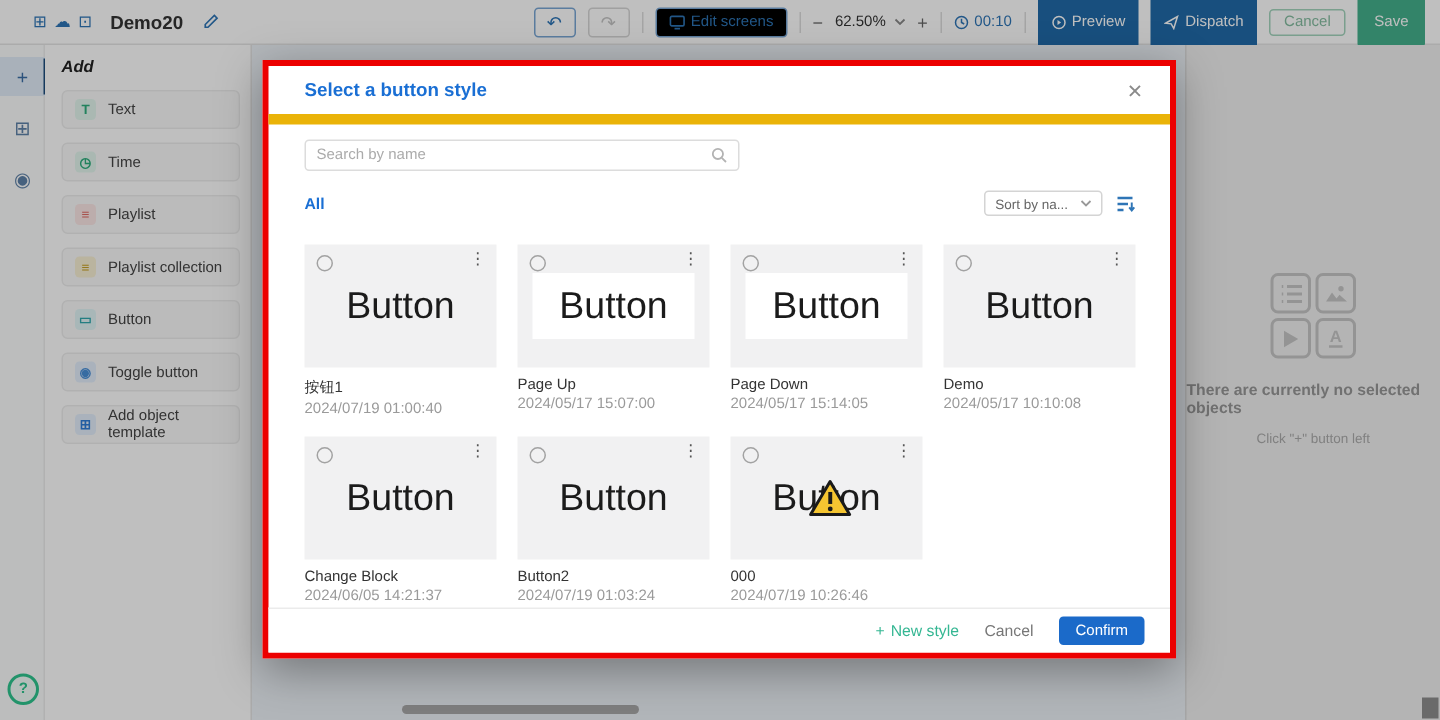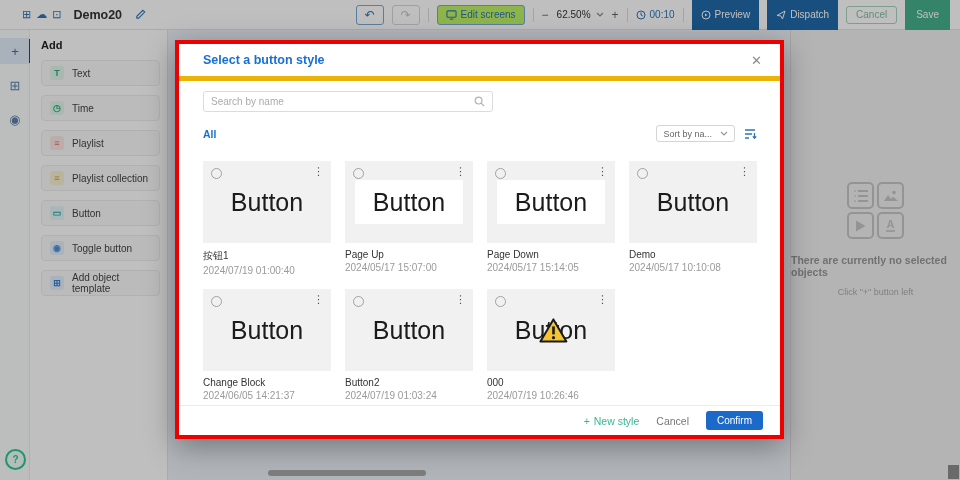--- a/index.html
+++ b/index.html
@@ -10,60 +10,60 @@
           border-bottom:1px solid #e5e5e5;display:flex;align-items:center;padding:0 10px;gap:7px;box-sizing:border-box;}
   .tb-appicons{display:flex;gap:5px;align-items:center;margin-left:12px;color:#2e75b6;font-size:11px;}
   .tb-title{font-weight:bold;font-size:12.5px;color:#333;margin-left:5px;}
   .pencil{margin-left:6px;display:flex;}
   .tb-right{margin-left:auto;display:flex;align-items:center;gap:8px;}
   .sq-btn{width:26px;height:18px;border:1px solid #79a6d4;border-radius:3px;color:#2e75b6;
           display:flex;align-items:center;justify-content:center;font-size:12px;background:#fff;}
   .sq-btn.disabled{border-color:#d6d6d6;color:#c4c4c4;}
   .vdiv{width:1px;height:14px;background:#ddd;}
   .btn-outline-blue{height:18px;border:1px solid #79a6d4;border-radius:3px;color:#2e75b6;font-size:10px;
-          display:flex;align-items:center;gap:4px;padding:0 8px;background:#bef264;}
+          display:flex;align-items:center;gap:4px;padding:0 8px;background:#000000;}
   .zoomer{display:flex;align-items:center;gap:8px;font-size:12px;color:#666;}
   .zoom-val{font-size:10px;color:#333;display:flex;align-items:center;gap:5px;}
   .timer{display:flex;align-items:center;gap:4px;color:#2e75b6;font-size:10px;}
   .btn-dark{height:18px;background:#216aa8;color:#fff;font-size:10px;border-radius:3px;
             display:flex;align-items:center;gap:4px;padding:16px 9px;}
   .btn-cancel-top{height:18px;background:#fff;border:1px solid #a3d4bd;color:#85bda1;font-size:10px;
             border-radius:3px;display:flex;align-items:center;padding:0 9px;box-sizing:border-box;}
   .btn-save{height:35px;background:#45b08c;color:#fff;font-size:10px;border-radius:3px;
             display:flex;align-items:center;padding:0 11px;}
   
   .rail{position:absolute;top:30px;left:0;bottom:0;width:30px;background:#fbfcfd;border-right:1px solid #ececec;box-sizing:border-box;}
   .rail-item{width:30px;height:26px;display:flex;align-items:center;justify-content:center;
              color:#5e82a8;font-size:13px;margin-top:8px;position:relative;}
   .rail-item.active{background:#e2edf8;color:#3b6ea6;}
   .rail-item.active:after{content:"";position:absolute;right:-1px;top:1px;bottom:1px;width:2px;background:#1d4d7c;}
   .help-btn{position:absolute;left:5px;bottom:10px;width:17px;height:17px;border:2px solid #2ec58e;border-radius:50%;
             color:#2ec58e;font-size:10px;font-weight:bold;display:flex;align-items:center;justify-content:center;background:#f2fcf8;}
   
   .panel{position:absolute;top:30px;left:30px;bottom:0;width:138px;background:#fff;border-right:1px solid #e4e4e4;box-sizing:border-box;}
-  .panel-title{font-size:11px;font-weight:bold;color:#222;margin:9px 0 0 11px;}
+  .panel-title{font-size:11px;font-weight:bold;color:#222;margin:9px 0 0 11px;font-style:italic;}
   .side-item{margin:9px 7px 0 11px;height:26px;background:#fafafa;border:1px solid #ededed;border-radius:4px;
              display:flex;align-items:center;gap:8px;padding:0 8px;font-size:10px;color:#444;box-sizing:border-box;}
   .side-icon{width:14px;height:14px;border-radius:3px;display:flex;align-items:center;justify-content:center;
              font-size:9px;font-weight:bold;flex:0 0 14px;}
   
   .canvas{position:absolute;top:30px;left:168px;width:622px;bottom:0;background:#eef3f9;}
   .hscroll{position:absolute;left:100px;bottom:4px;width:158px;height:6px;background:#a9a9a9;border-radius:3px;}
   .rightpanel{position:absolute;top:30px;left:790px;right:0;bottom:0;background:#f1f1f1;border-left:1px solid #dcdcdc;box-sizing:border-box;}
   .empty-state{position:absolute;top:152px;left:0;right:0;display:flex;flex-direction:column;align-items:center;}
   .es-grid{display:grid;grid-template-columns:27px 27px;grid-template-rows:27px 27px;gap:3px;}
   .es-cell{border:2.5px solid #c6c6c6;border-radius:5px;display:flex;align-items:center;justify-content:center;}
   .es-line1{font-size:10.5px;font-weight:bold;color:#979797;margin-top:15px;}
   .es-line2{font-size:9px;color:#ababab;margin-top:9px;}
   .scroll-corner{position:absolute;right:1px;bottom:1px;width:11px;height:14px;background:#8e8e8e;}
   
   .overlay{position:absolute;inset:0;background:rgba(0,0,0,.25);z-index:5;}
   .modal{position:absolute;left:175px;top:40px;width:609px;height:399px;background:#fff;border:4px solid #ec0000;
          box-sizing:border-box;z-index:10;box-shadow:0 8px 28px rgba(0,0,0,.35);}
-  .m-header{height:32px;display:flex;align-items:center;padding:0 18px 0 24px;border-bottom:5px solid #eab308;}
+  .m-header{height:32px;display:flex;align-items:center;padding:0 18px 0 24px;border-bottom:7px solid #eab308;}
   .m-title{color:#1a6fd4;font-size:12.5px;font-weight:bold;}
   .m-close{margin-left:auto;color:#8a8a8a;font-size:13px;line-height:1;}
   .m-body{padding:10px 23px 0 24px;}
   .search-label{font-size:9px;color:#333;margin-bottom:4px;}
   .search-input{width:274px;height:19px;border:1px solid #dcdcdc;border-radius:3px;display:flex;align-items:center;
                 justify-content:space-between;padding:0 7px;box-sizing:content-box;}
   .search-ph{font-size:10px;color:#ababab;}
   .m-toolbar{display:flex;align-items:center;margin-top:13px;}
   .all-link{color:#1a6fd4;font-size:10.5px;font-weight:bold;}
   .sort-wrap{margin-left:auto;display:flex;align-items:center;gap:9px;}

